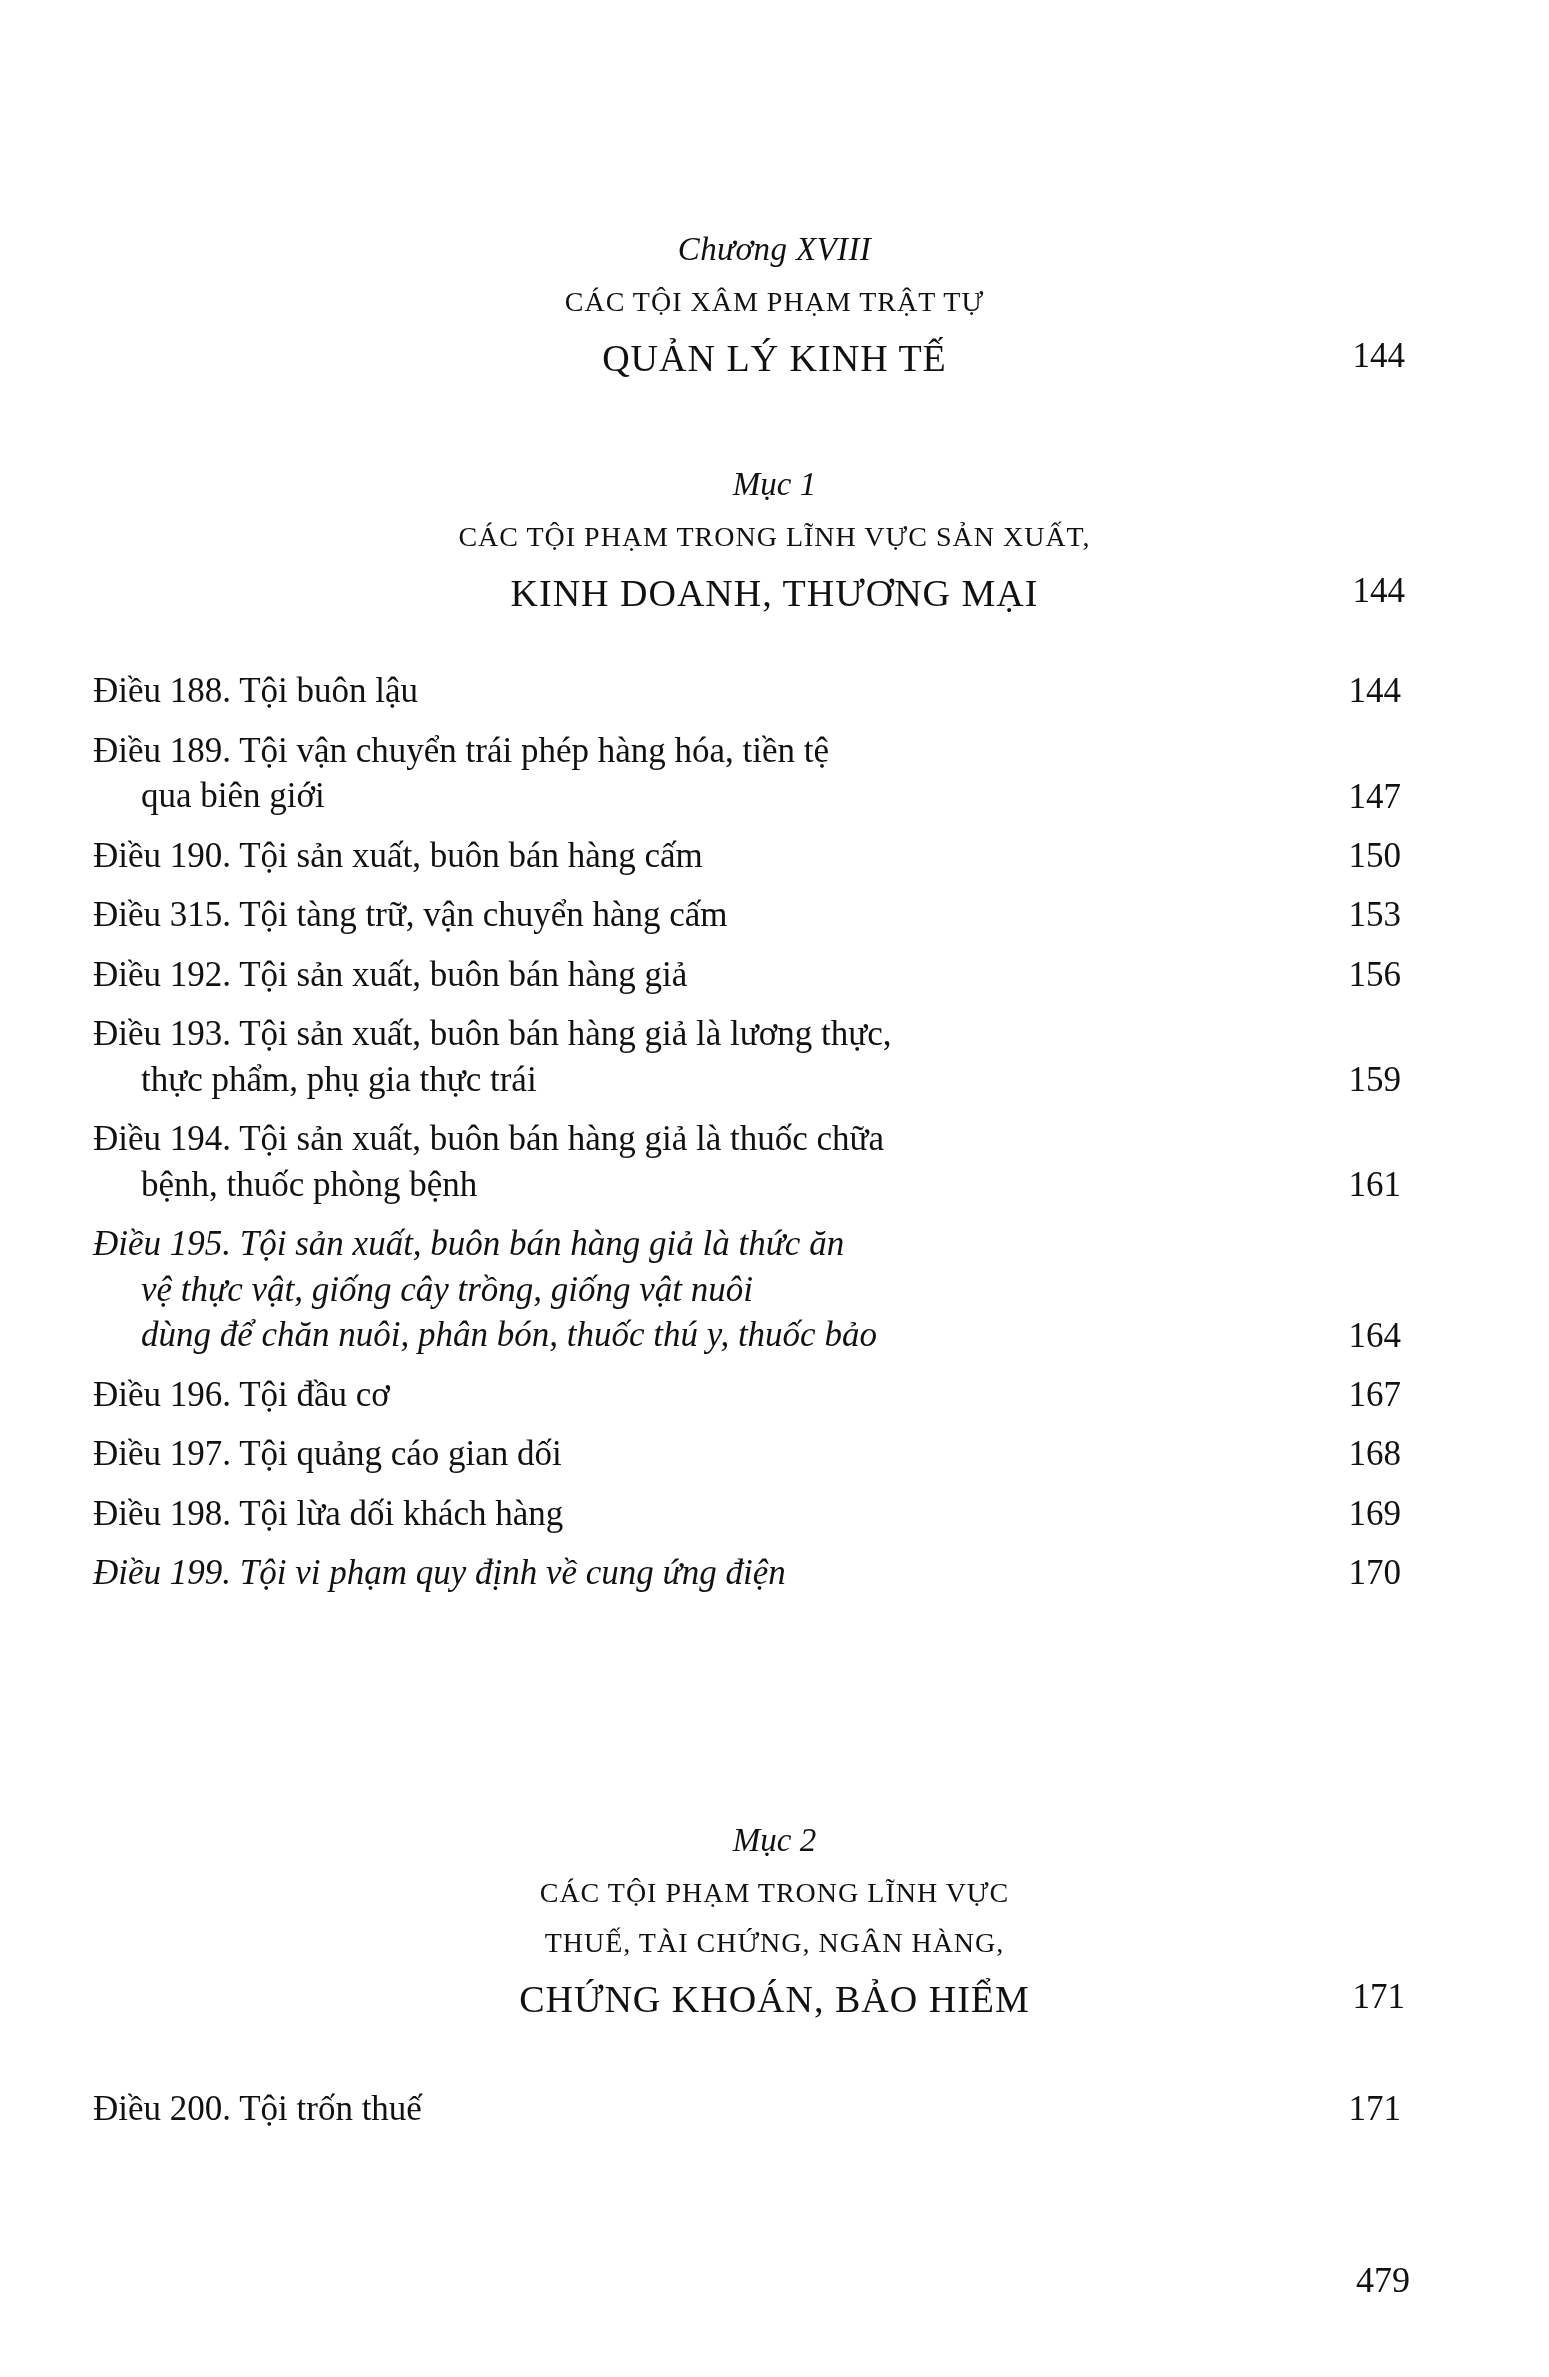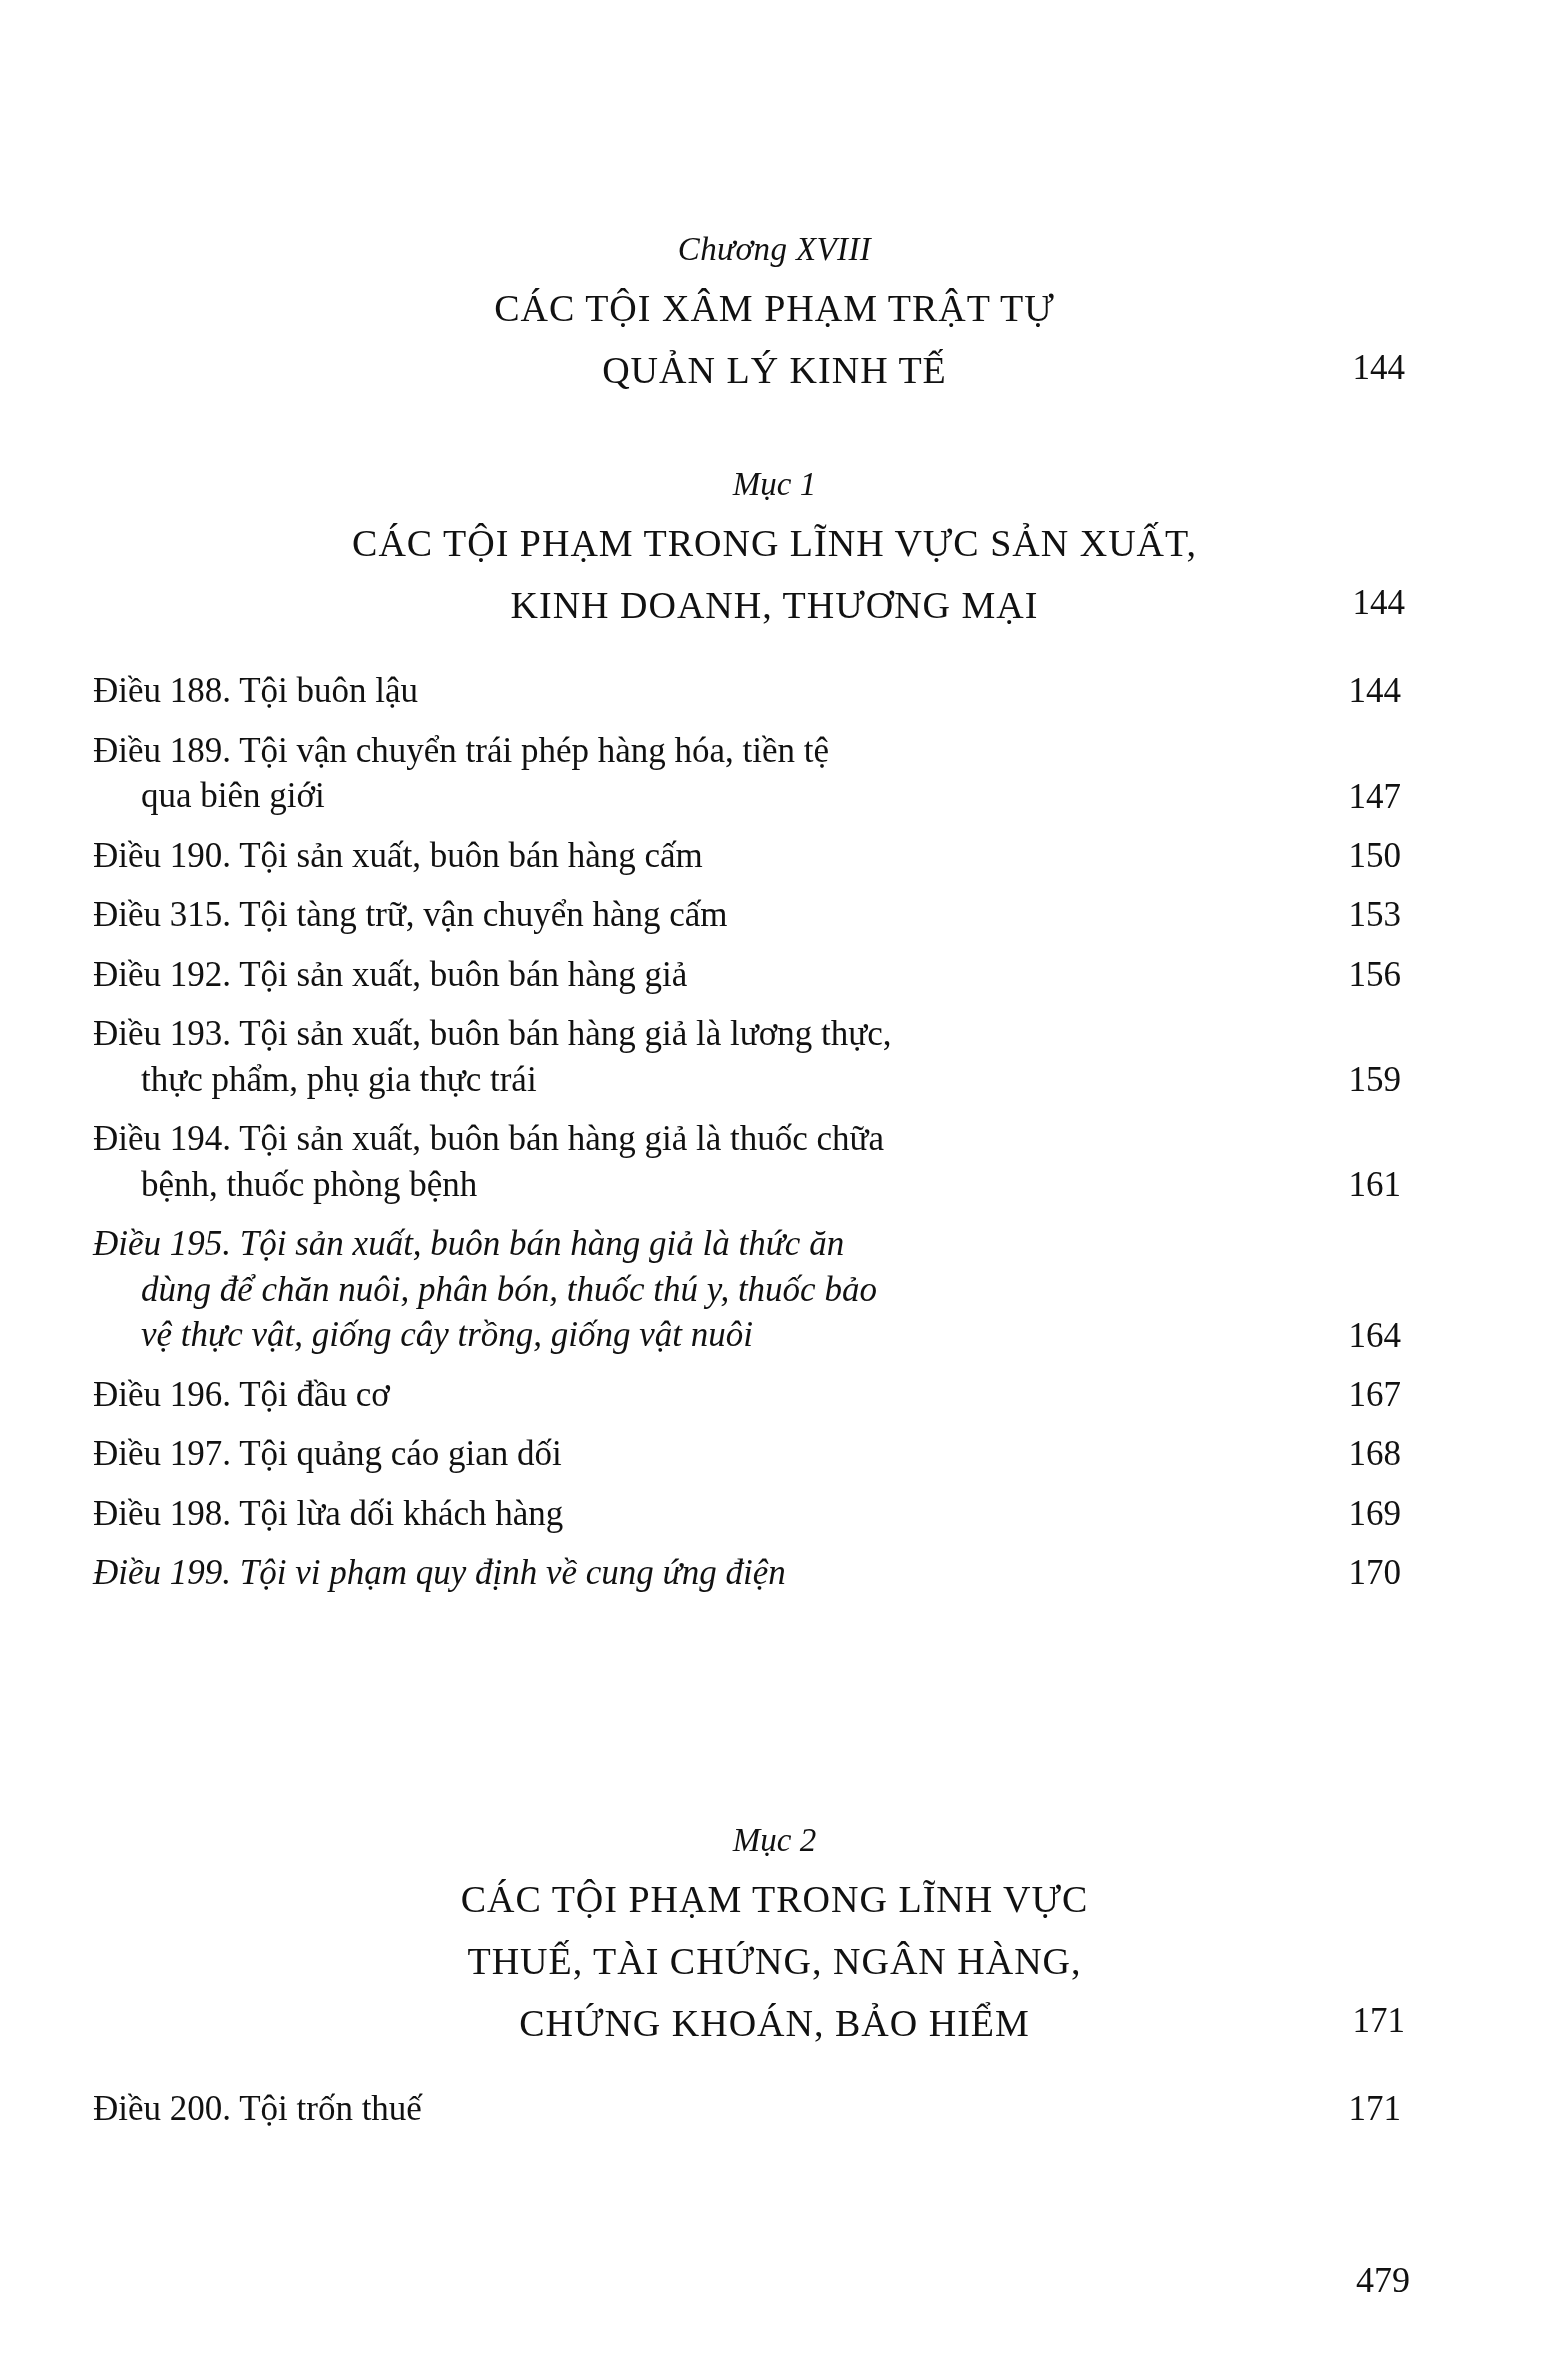--- a/index.html
+++ b/index.html
@@ -38,21 +38,21 @@
     text-align: center;
   }
 
   .chapter-label {
     font-style: italic;
     font-size: 33px;
     letter-spacing: 0.4px;
   }
 
   .heading-line {
-    font-size: 38px;
+    font-size: 28px;
     letter-spacing: 1px;
     white-space: nowrap;
   }
 
   .section-label {
     font-style: italic;
     font-size: 33px;
   }
 
   
@@ -203,22 +203,22 @@
         <span class="txt">
           <span>Điều 194. Tội sản xuất, buôn bán hàng giả là thuốc chữa</span>
           <span class="cont">bệnh, thuốc phòng bệnh</span>
         </span>
         <span class="pg row2">161</span>
       </div>
 
       <div class="entry italic">
         <span class="txt">
           <span>Điều 195. Tội sản xuất, buôn bán hàng giả là thức ăn</span>
+          <span class="cont">vệ thực vật, giống cây trồng, giống vật nuôi</span>
           <span class="cont">dùng để chăn nuôi, phân bón, thuốc thú y, thuốc bảo</span>
-          <span class="cont">vệ thực vật, giống cây trồng, giống vật nuôi</span>
         </span>
         <span class="pg row3">164</span>
       </div>
 
       <div class="entry">
         <span class="txt">Điều 196. Tội đầu cơ</span>
         <span class="pg row1">167</span>
       </div>
 
       <div class="entry">

